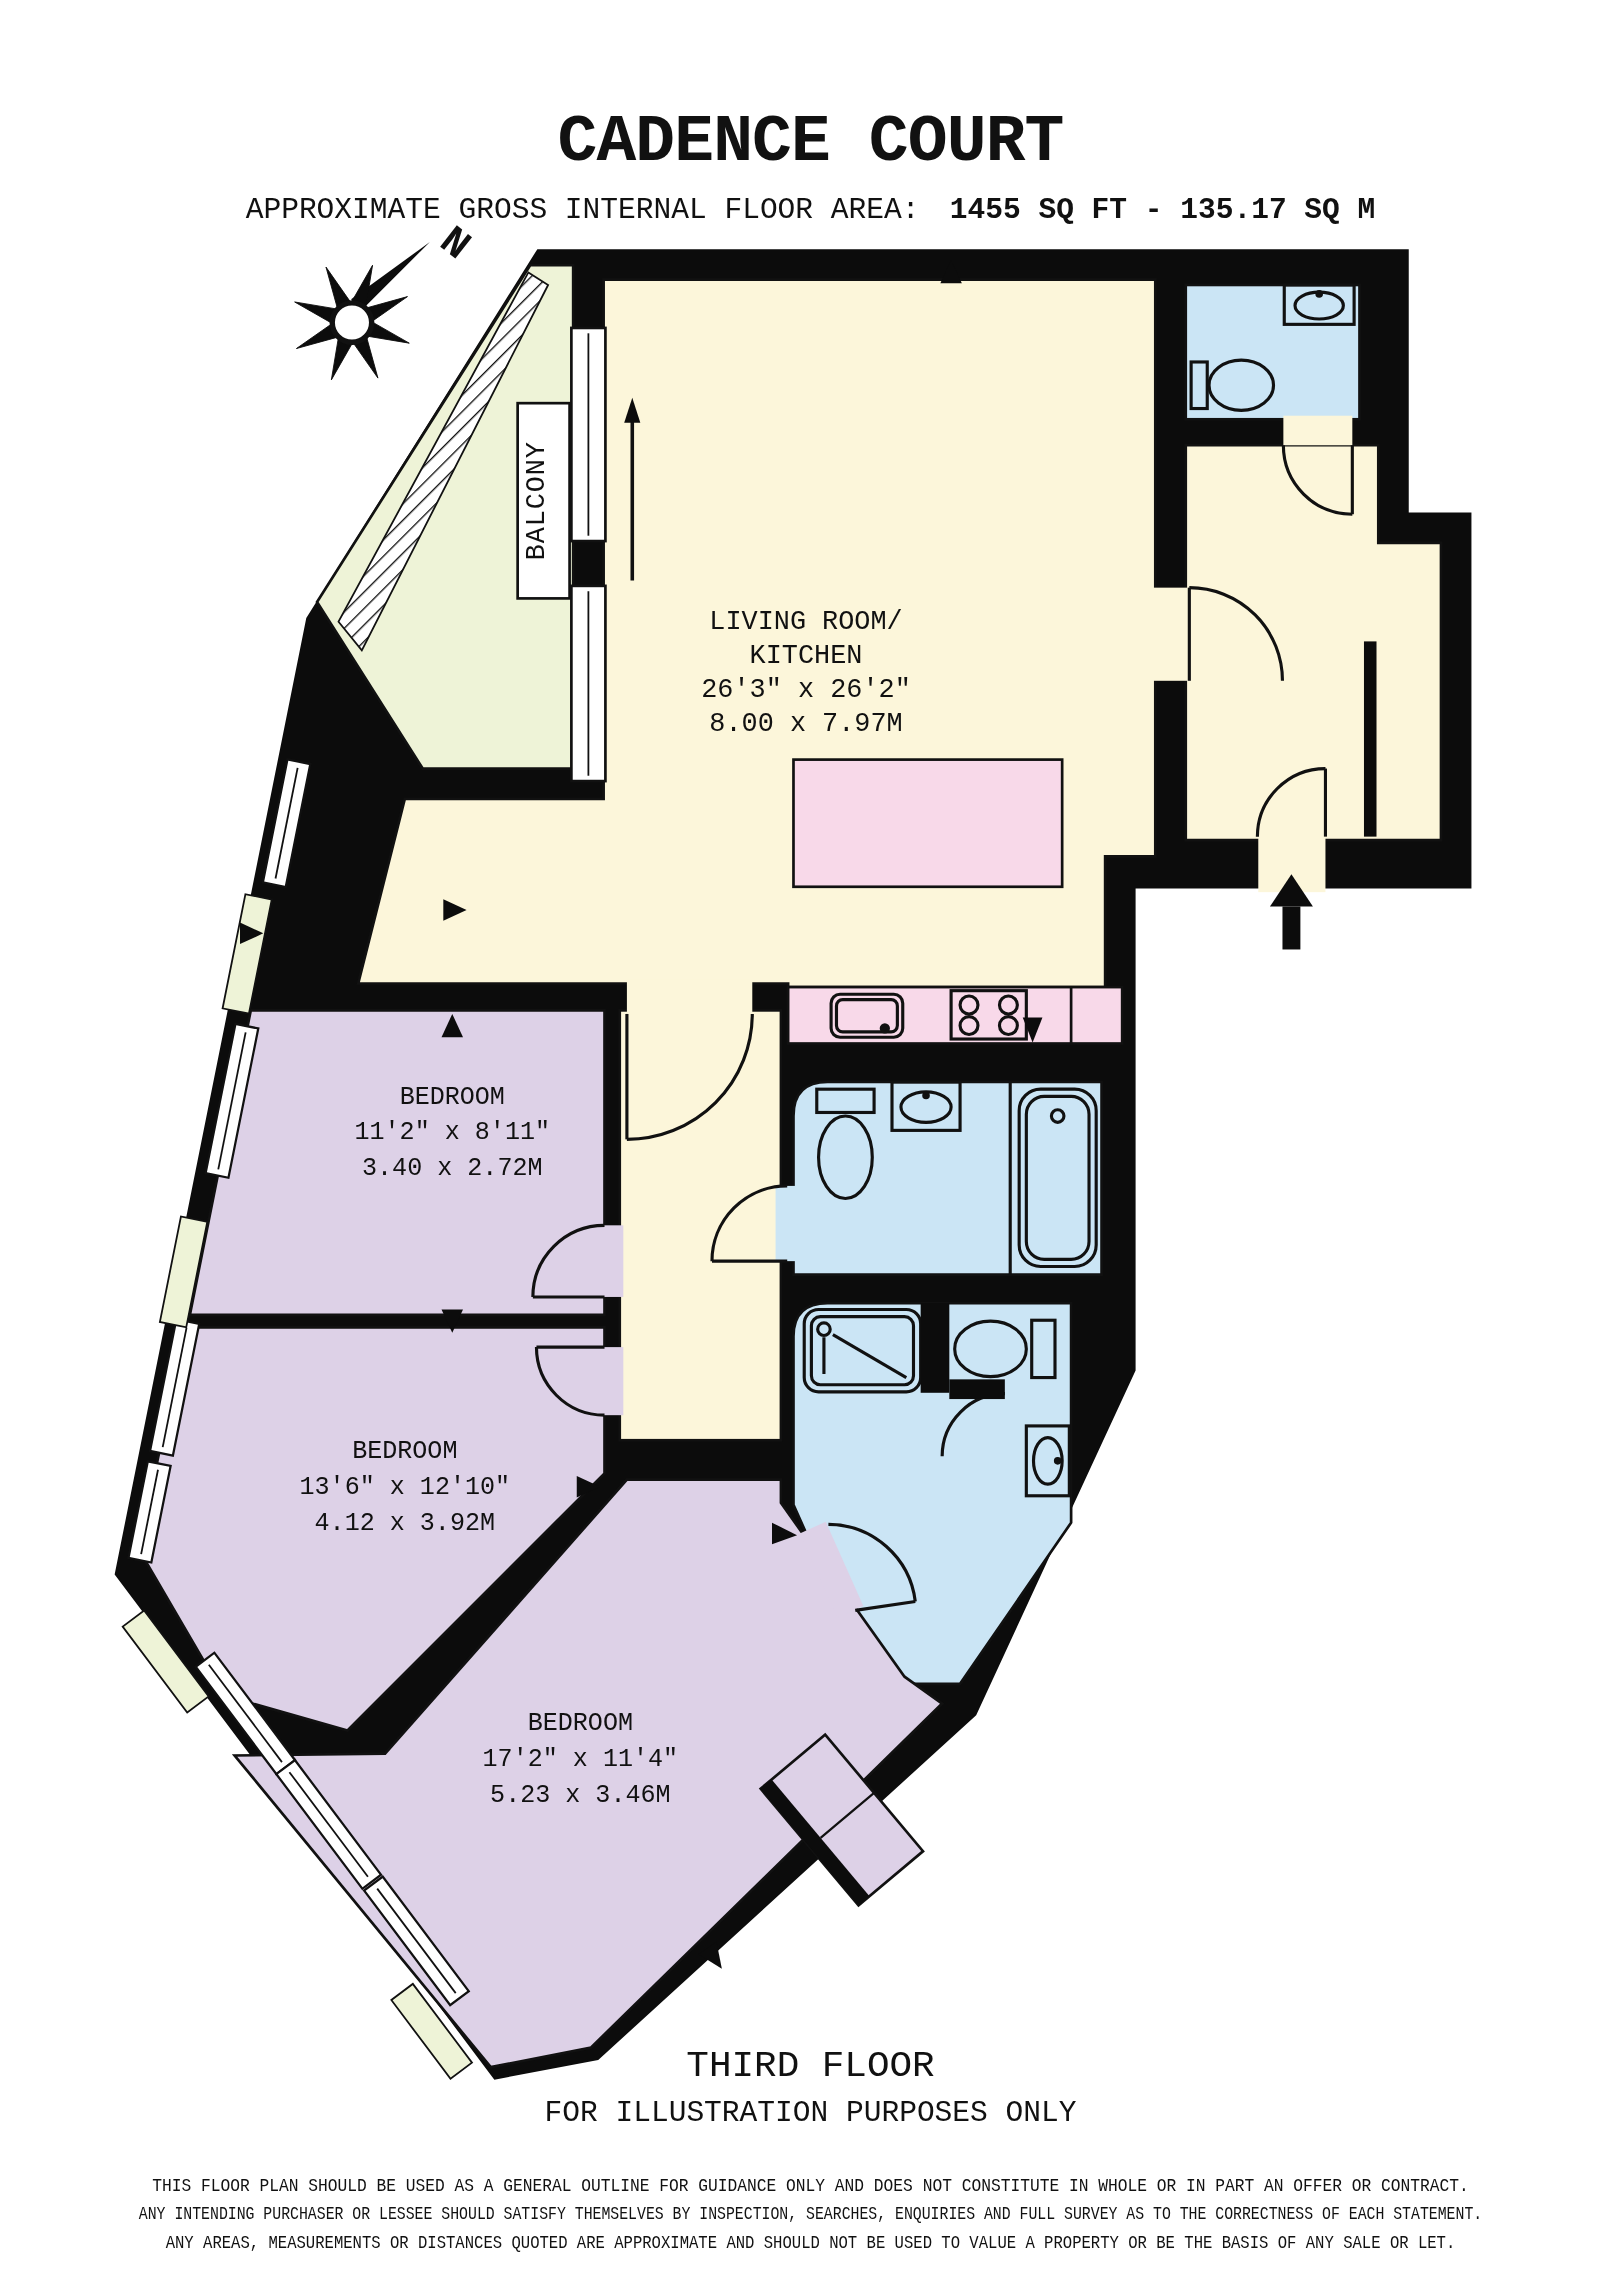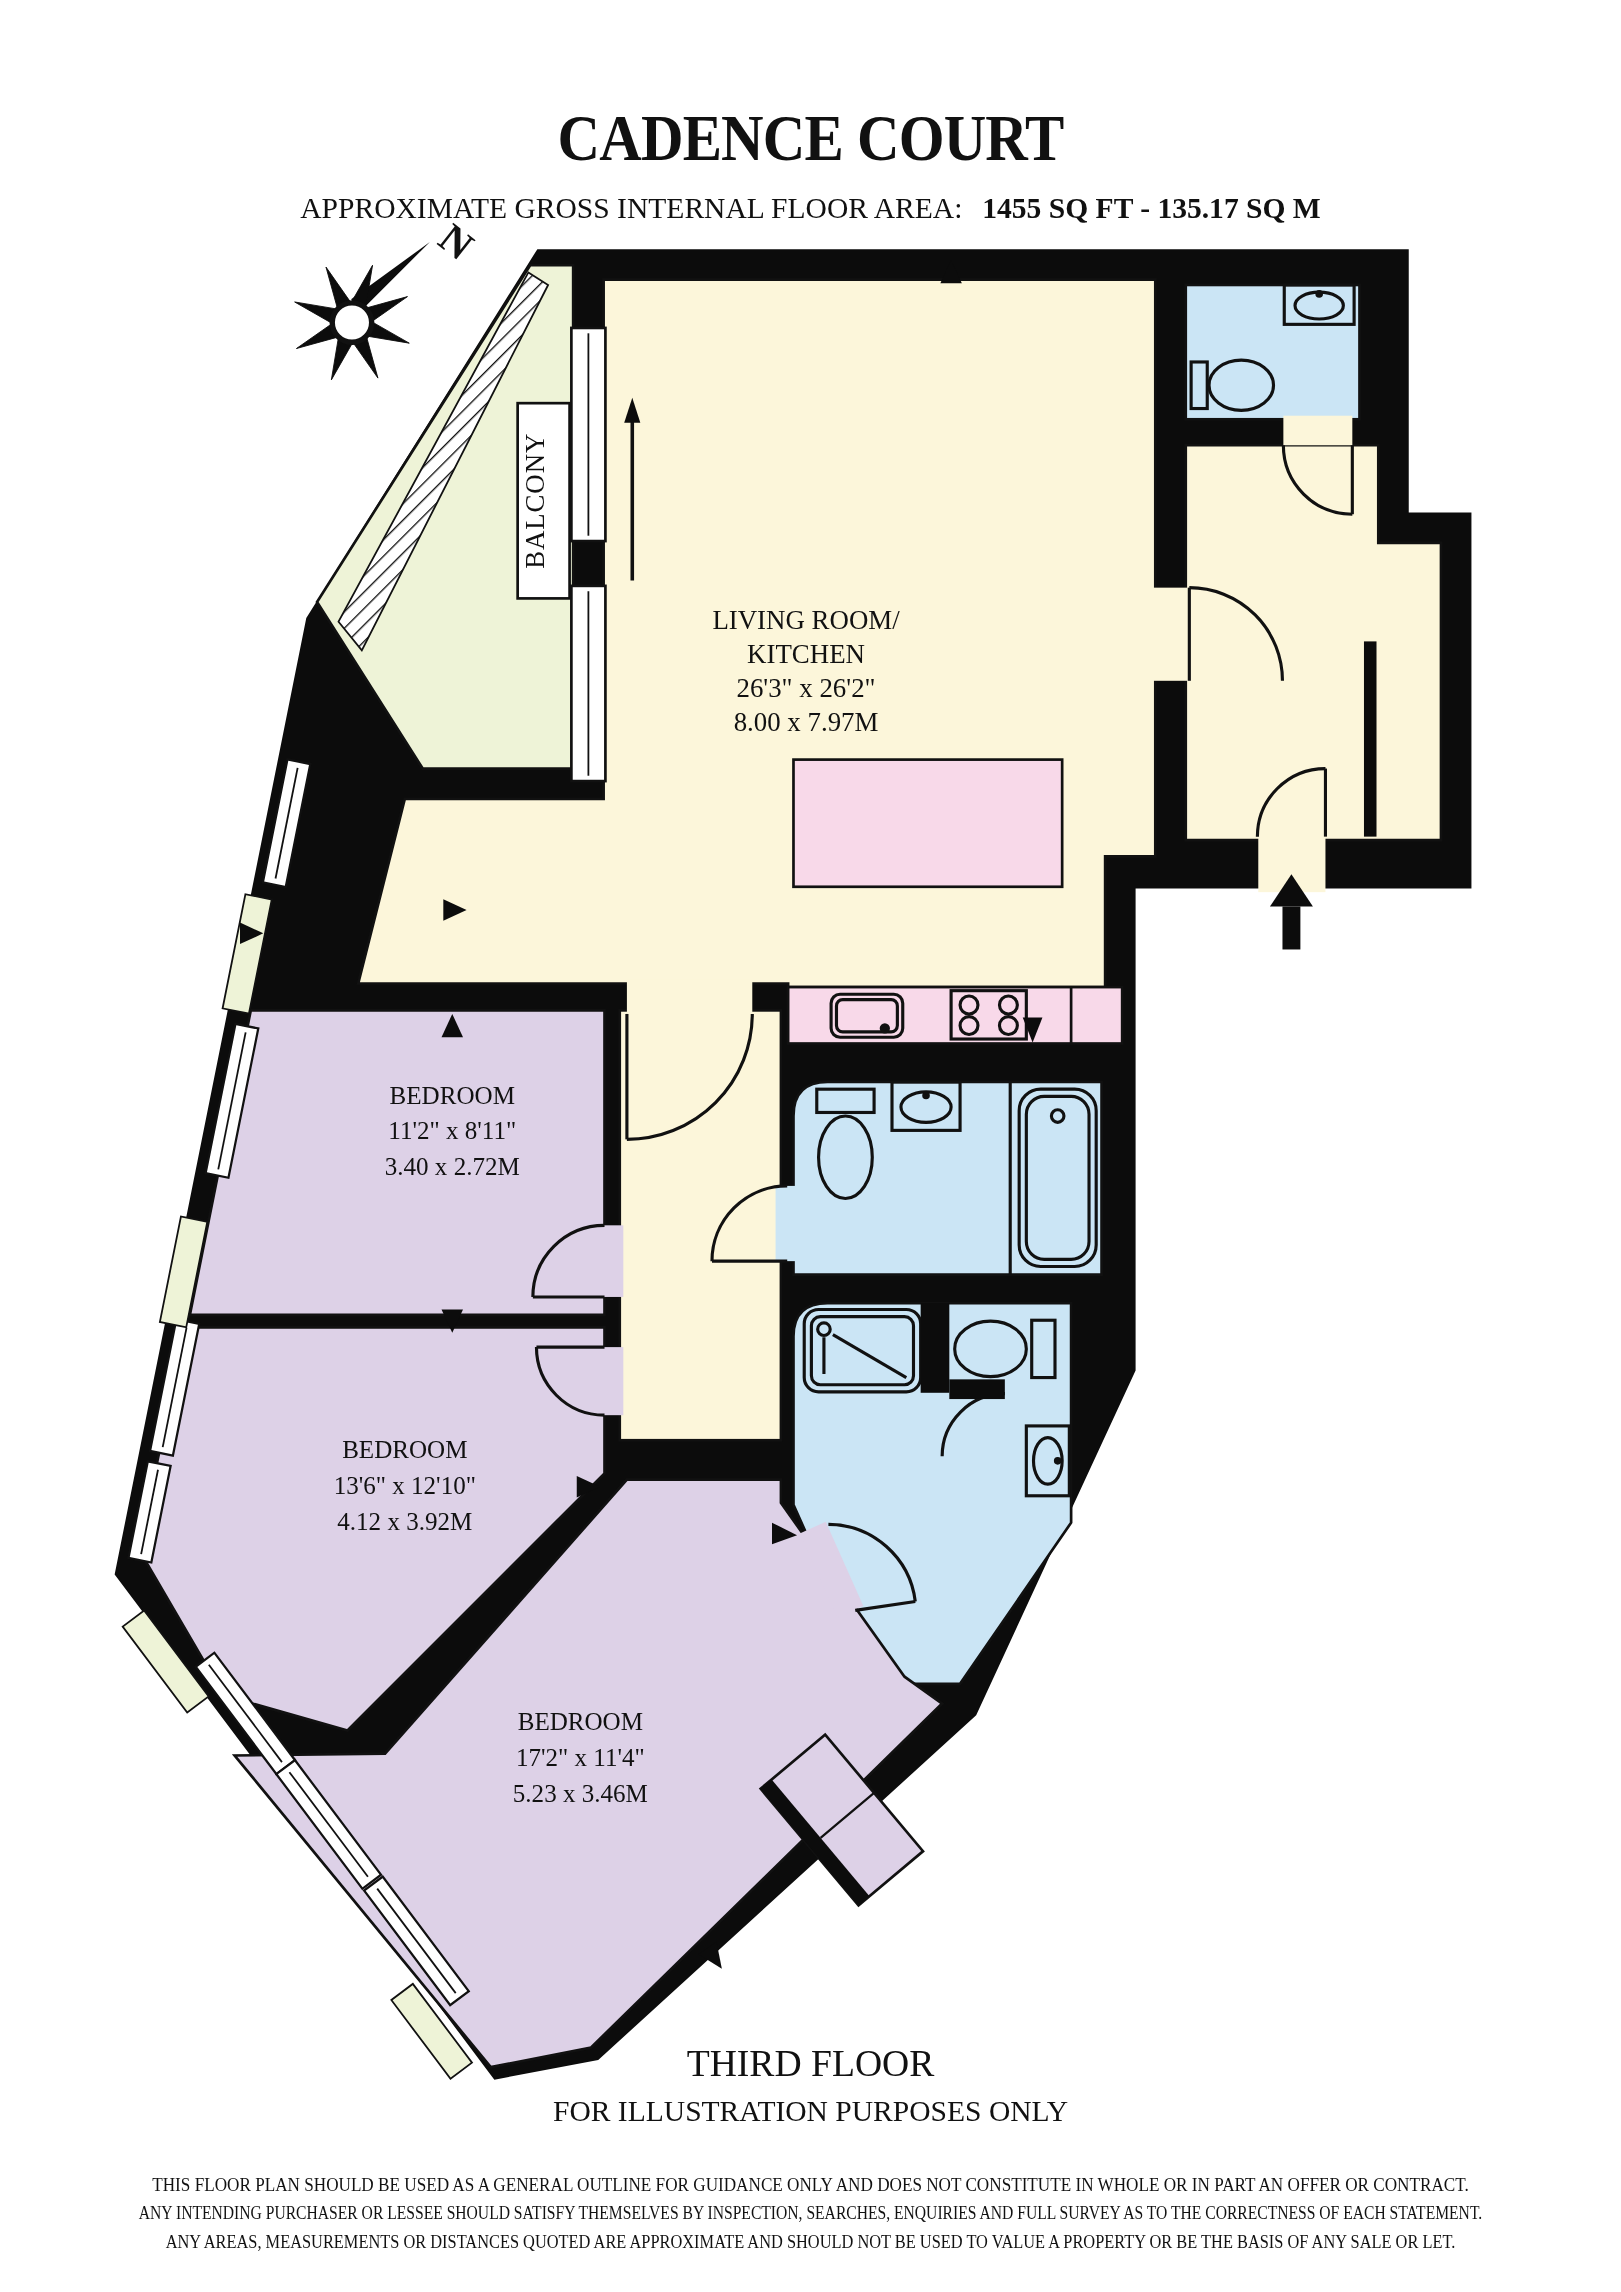--- a/index.html
+++ b/index.html
@@ -1,17 +1,17 @@
 <!DOCTYPE html>
 <html style="font-size:14.3px"><head>
 <meta charset="utf-8">
 <style>
   html,body{margin:0;padding:0;background:#ffffff;}
   .page{position:relative;width:1621px;height:2293px;background:#ffffff;overflow:hidden;
-        font-family:Liberation Serif, serif;}
+        font-family:Liberation Mono, monospace;}
   svg{position:absolute;left:0;top:0;}
   text{fill:#111111;}
   .title{font-size:74px;font-weight:bold;letter-spacing:-1px;}
   .subtitle{font-size:33px;}
   .subtitle-val{font-weight:bold;}
   .room-label{font-size:30px;}
   .room-label-sm{font-size:28px;}
   .balcony-label{font-size:30px;letter-spacing:1px;}
   .floor-label{font-size:42px;}
   .note-label{font-size:33px;}

